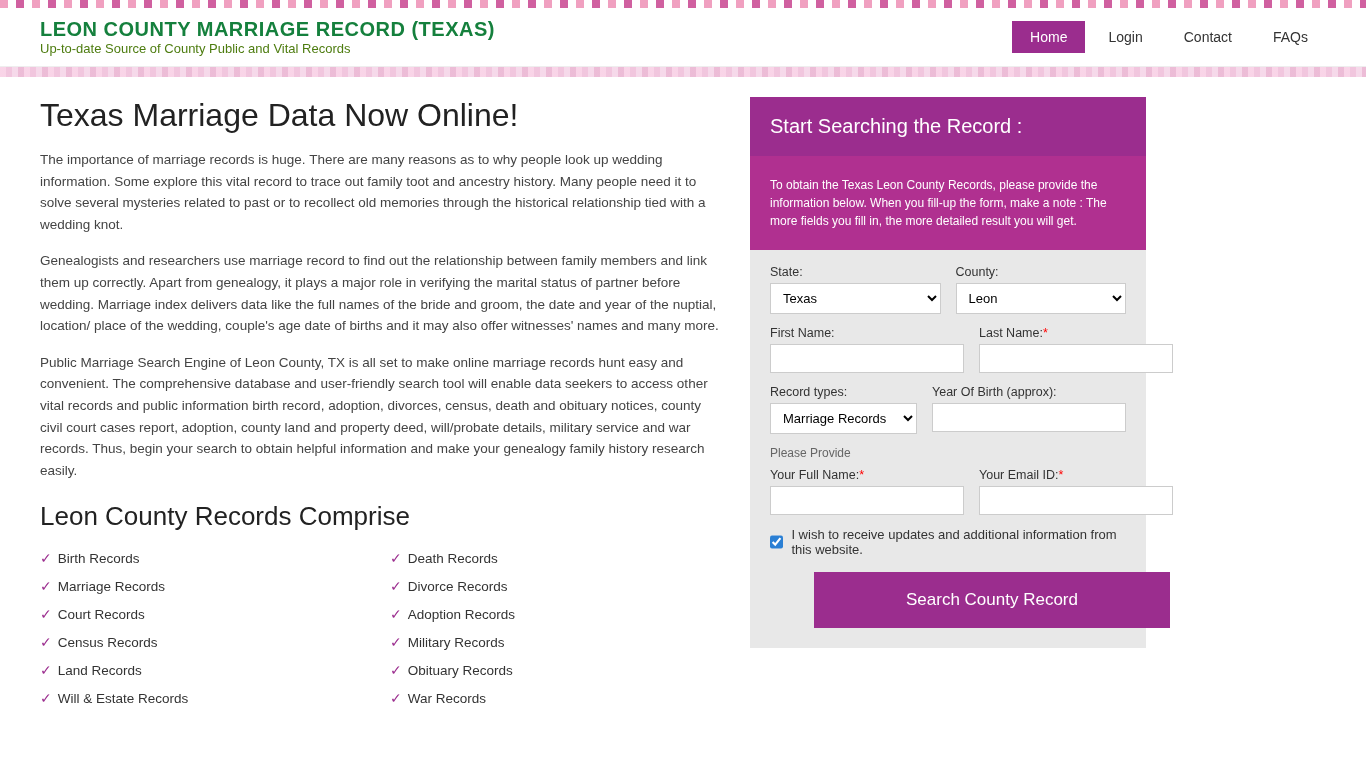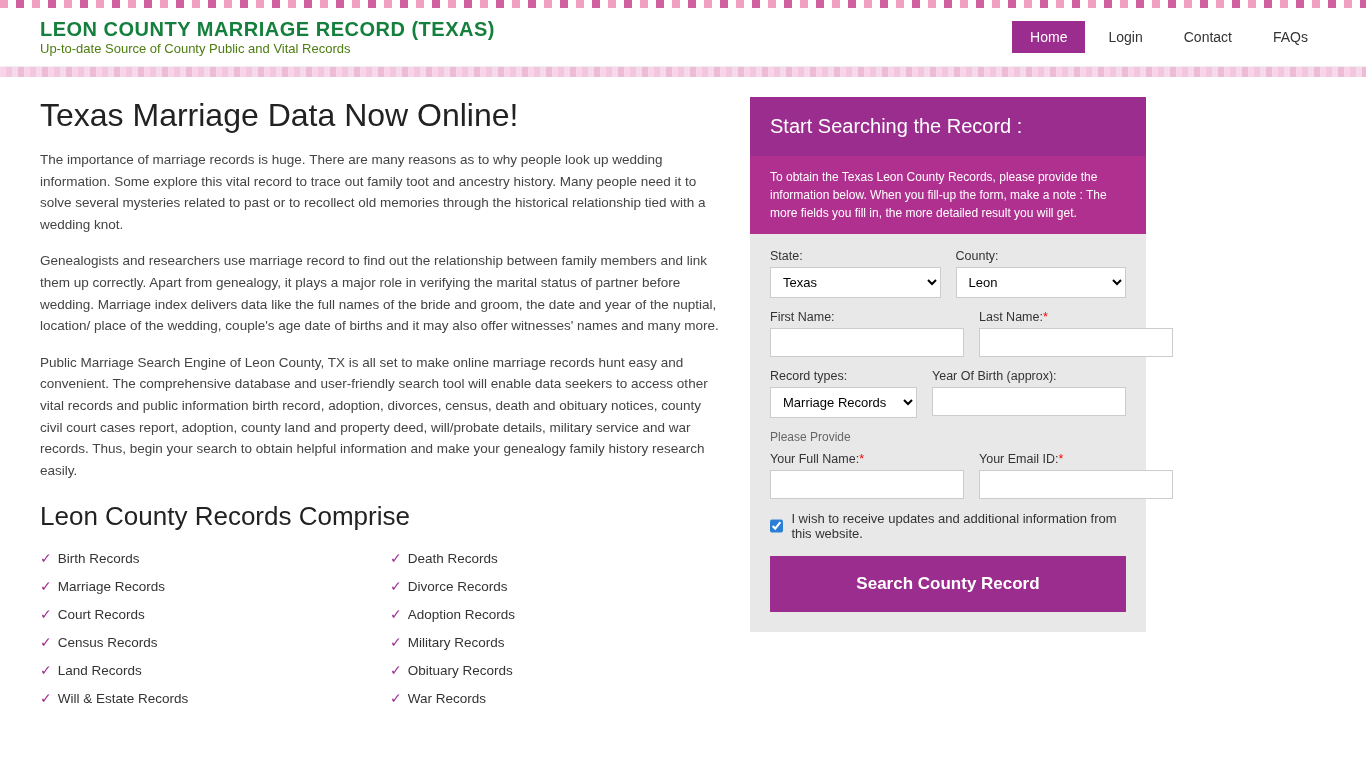--- a/index.html
+++ b/index.html
@@ -122,21 +122,21 @@
     }
     .panel-header {
       background: #9b2d8e;
       color: #fff;
       padding: 18px 20px;
       font-size: 20px;
     }
     .panel-subtext {
       background: #b03090;
       color: #fff;
-      padding: 12px 20px;
+      padding: 20px 20px;
       font-size: 12px;
       line-height: 1.5;
     }
     .panel-form {
       background: #e8e8e8;
       padding: 15px 20px 20px;
     }
     .form-row {
       display: flex;
       gap: 15px;
@@ -202,21 +202,22 @@
       color: #333;
     }
     .search-btn {
       width: 100%;
       background: #9b2d8e;
       color: #fff;
       border: none;
       padding: 18px;
       font-size: 17px;
       cursor: pointer;
-      font-weight: bold;
+      font-weight: normal;
+      margin-left: 44px;
     }
   </style>
 </head>
 <body>
 
 <div class="header-top-border"></div>
 
 <div class="header">
   <div class="header-title-block">
     <div class="header-title">LEON COUNTY MARRIAGE RECORD (TEXAS)</div>

